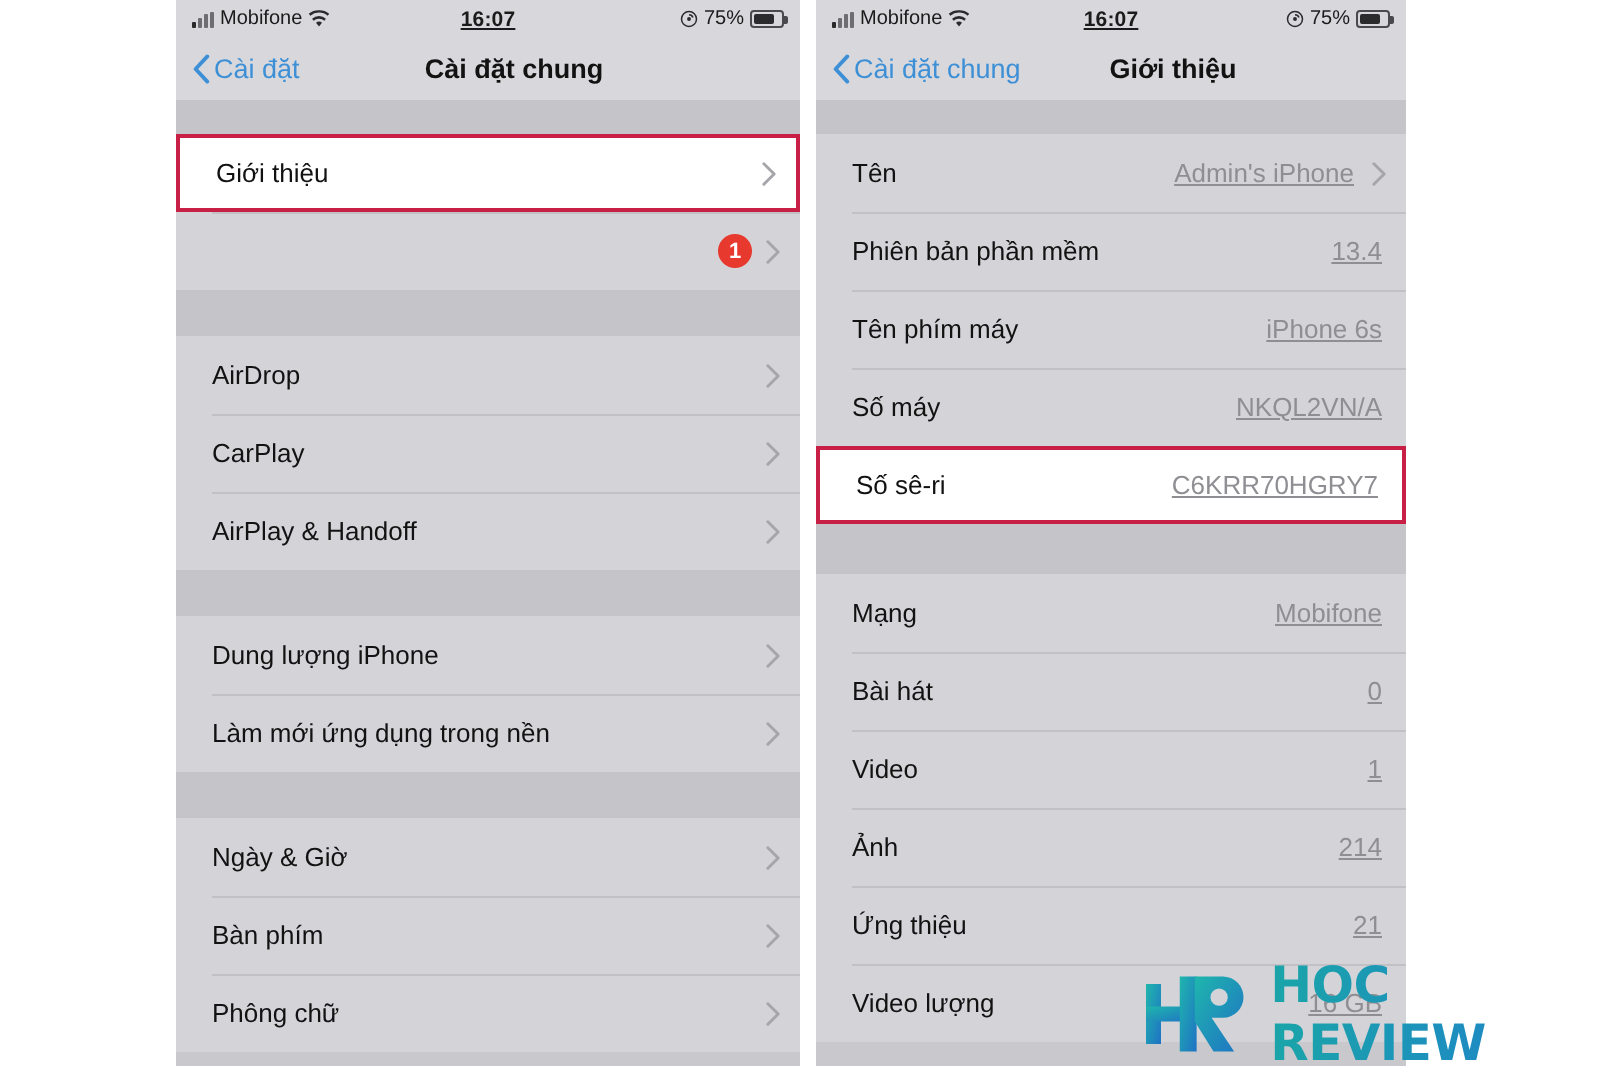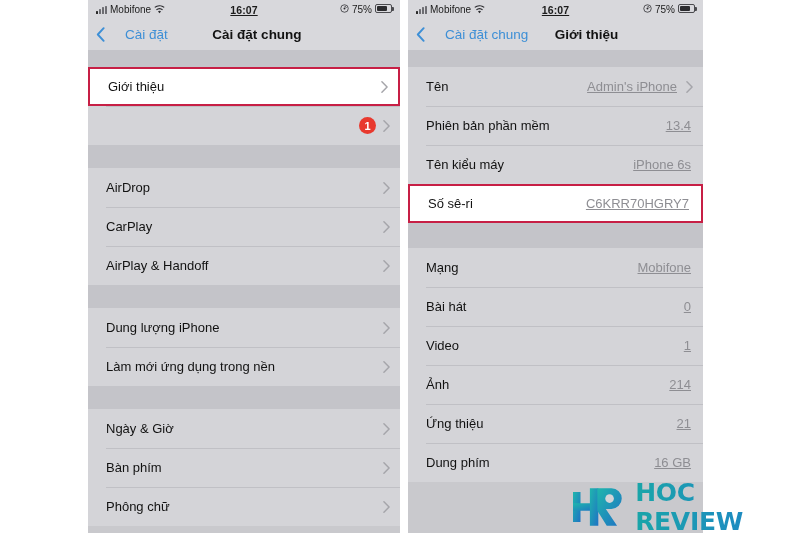--- a/index.html
+++ b/index.html
@@ -36,21 +36,21 @@
     height: 19px;
     background: #d8d8dc;
     display: flex;
     align-items: center;
     padding: 0 8px;
     font-size: 10px;
     color: #1b1b1b;
   }
   .sb-left  { display: flex; align-items: center; gap: 3px; flex: 1 1 0; }
   .sb-mid   { flex: 0 0 auto; font-weight: bold; font-size: 10.5px; letter-spacing: .1px; text-decoration: underline; }
-  .sb-right { display: flex; justify-content: flex-end; gap: 3px; flex: 1 1 0; }
+  .sb-right { display: flex; align-items: center; justify-content: flex-end; gap: 3px; flex: 1 1 0; }
 
   .signal-dots { display: flex; align-items: flex-end; gap: 1px; height: 8px; }
   .signal-dots i {
     display: block; width: 2px; background: #6d6d72; border-radius: .5px;
   }
   .signal-dots i:nth-child(1) { height: 3px; background: #2a2a2a; }
   .signal-dots i:nth-child(2) { height: 5px; }
   .signal-dots i:nth-child(3) { height: 6.5px; }
   .signal-dots i:nth-child(4) { height: 8px; }
 
@@ -74,21 +74,21 @@
   
   .navbar {
     position: relative;
     height: 31px;
     background: #d8d8dc;
     display: flex;
     align-items: center;
     padding: 0 8px;
   }
   .nav-back {
-    display: flex; align-items: center; gap: 20px;
+    display: flex; align-items: center; gap: 2px;
     color: #3d8fd6; font-size: 13.5px; cursor: pointer;
   }
   .chev-back {
     width: 9px; height: 15px; flex: 0 0 auto;
   }
   .nav-title {
     position: absolute;
     left: 0; right: 0;
     text-align: center;
     font-size: 13.5px;
@@ -350,23 +350,31 @@
         </div>
         <div class="row no-chev">
           <span class="label">Phiên bản phần mềm</span>
           <span class="spacer"></span>
           <span class="value">13.4</span>
           <svg class="chev-r" viewBox="0 0 8 14">
             <path d="M1 1l6 6-6 6" fill="none" stroke="#a5a5aa" stroke-width="1.7" stroke-linecap="round" stroke-linejoin="round"></path>
           </svg>
         </div>
         <div class="row no-chev">
-          <span class="label">Tên kiểu máy</span>
+          <span class="label">Tên phím máy</span>
           <span class="spacer"></span>
           <span class="value">iPhone 6s</span>
+          <svg class="chev-r" viewBox="0 0 8 14">
+            <path d="M1 1l6 6-6 6" fill="none" stroke="#a5a5aa" stroke-width="1.7" stroke-linecap="round" stroke-linejoin="round"></path>
+          </svg>
+        </div>
+        <div class="row no-chev">
+          <span class="label">Số máy</span>
+          <span class="spacer"></span>
+          <span class="value">NKQL2VN/A</span>
           <svg class="chev-r" viewBox="0 0 8 14">
             <path d="M1 1l6 6-6 6" fill="none" stroke="#a5a5aa" stroke-width="1.7" stroke-linecap="round" stroke-linejoin="round"></path>
           </svg>
         </div>
         <div class="row hl no-chev">
           <span class="label">Số sê-ri</span>
           <span class="spacer"></span>
           <span class="value">C6KRR70HGRY7</span>
           <svg class="chev-r" viewBox="0 0 8 14">
             <path d="M1 1l6 6-6 6" fill="none" stroke="#a5a5aa" stroke-width="1.7" stroke-linecap="round" stroke-linejoin="round"></path>
@@ -407,21 +415,21 @@
         </div>
         <div class="row no-chev">
           <span class="label">Ứng thiệu</span>
           <span class="spacer"></span>
           <span class="value">21</span>
           <svg class="chev-r" viewBox="0 0 8 14">
             <path d="M1 1l6 6-6 6" fill="none" stroke="#a5a5aa" stroke-width="1.7" stroke-linecap="round" stroke-linejoin="round"></path>
           </svg>
         </div>
         <div class="row no-chev">
-          <span class="label">Dung phím</span>
+          <span class="label">Video lượng</span>
           <span class="spacer"></span>
           <span class="value">16 GB</span>
           <svg class="chev-r" viewBox="0 0 8 14">
             <path d="M1 1l6 6-6 6" fill="none" stroke="#a5a5aa" stroke-width="1.7" stroke-linecap="round" stroke-linejoin="round"></path>
           </svg>
         </div>
       </div>
   </div>
 
   <div id="watermark">

